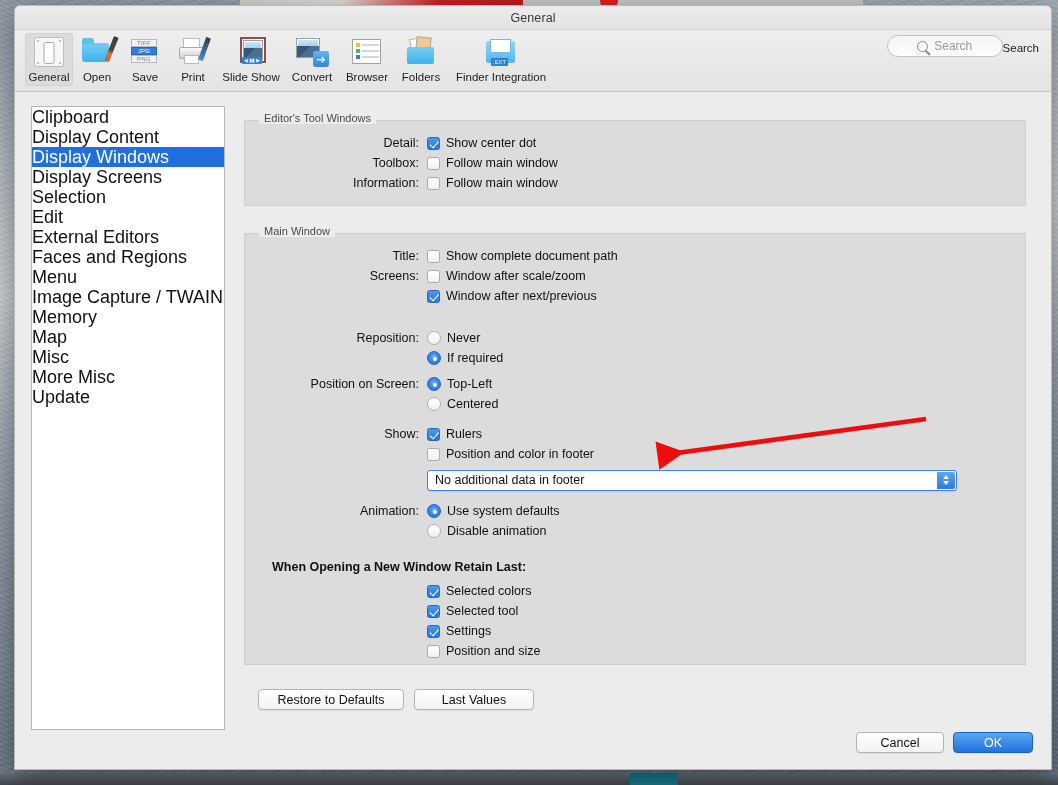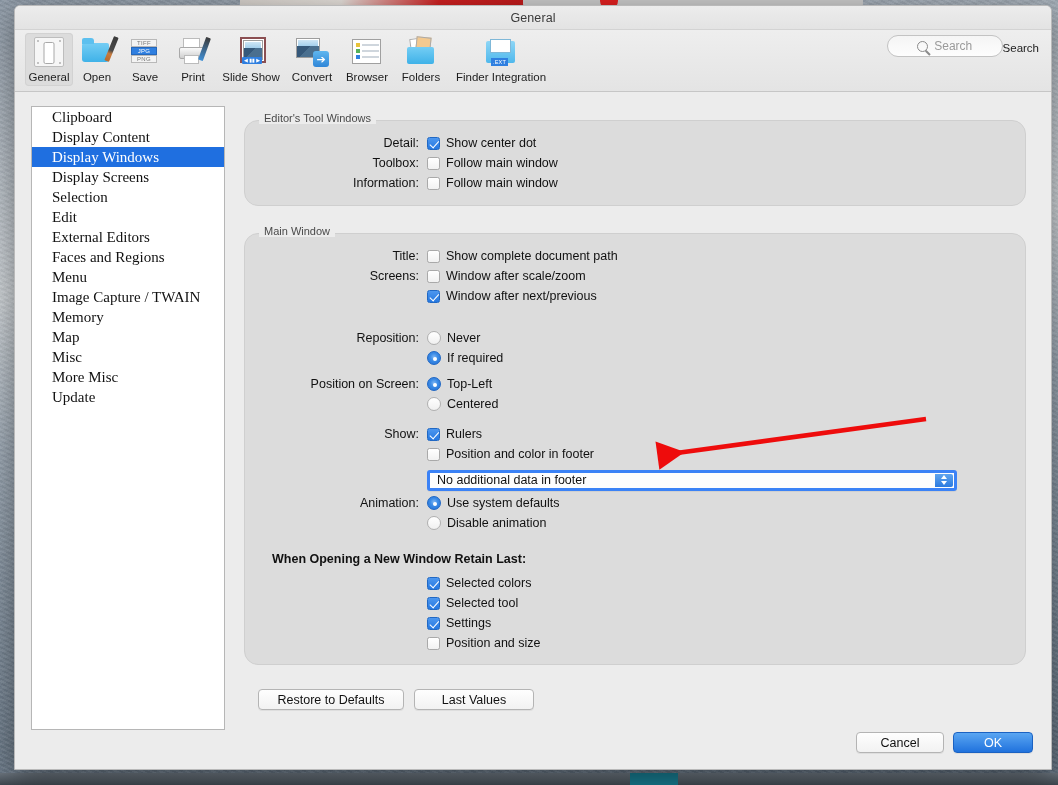--- a/index.html
+++ b/index.html
@@ -204,36 +204,35 @@
   
   #sidebar {
     position: absolute; left: 16px; top: 13px;
     width: 194px; height: 624px;
     background: #ffffff;
     border: 1px solid #b6b6b6;
     overflow: hidden;
   }
   .side-item {
     height: 20px; line-height: 20px;
-    padding-left: 20px;
-    font-size: 15px; color: #111;
-    white-space: nowrap; cursor: default; font-family: Liberation Serif, serif;
+    font-size: 18px; color: #111;
+    white-space: nowrap; cursor: default;
   }
   .side-item.selected { background: #1f6fe0; color: #fff; }
 
   
   #panel {
     position: absolute; left: 229px; top: 7px; right: 16px; bottom: 0;
   }
 
   .group {
     position: relative;
     background: #dcdcdc;
     border: 1px solid #cfcfcf;
-    border-radius: 14px;
+    border-radius: 0;
   }
   .group-title {
     position: absolute; top: -9px; left: 14px;
     background: #ececec;
     padding: 0 5px;
     font-size: 11px; color: #4a4a4a;
   }
 
   .row { display: flex; align-items: center; height: 20px; }
   .row-label {
@@ -272,21 +271,21 @@
   .rb.on::after {
     content:""; position:absolute; left:4.5px; top:4.5px; width:4px; height:4px;
     border-radius:50%; background:#fff;
   }
   .opt-label { font-size: 12.5px; color: #111; white-space: nowrap; }
 
   
   .popup {
     height: 21px; width: 530px;
     background: #fdfdfd;
-    border: 3px solid #3b82f6; border-radius: 3px;
+    border: 1px solid #3b82f6; border-radius: 3px;
     display: flex; align-items: center;
     font-size: 12.5px; color: #111;
     padding-left: 7px;
     position: relative;
     box-shadow: 0 1px 0 rgba(0,0,0,.05);
   }
   .popup .arrows {
     position: absolute; right: 1px; top: 1px; bottom: 1px; width: 18px;
     background: linear-gradient(180deg,#5fa4ee,#2b7ae0);
     border-radius: 0 2px 2px 0;
@@ -563,21 +562,21 @@
             <span class="row-label"></span>
             <div class="popup">
               <span>No additional data in footer</span>
               <span class="arrows">
                   <i class="up"></i>
                   <i class="down"></i>
                 </span>
             </div>
           </div>
 
-          <div class="row" style="margin-top:1px">
+          <div class="row" style="margin-top:9px">
             <span class="row-label">Animation:</span>
             <span class="rb on"></span>
             <span class="opt-label">Use system defaults</span>
           </div>
           <div class="row">
             <span class="row-label"></span>
             <span class="rb"></span>
             <span class="opt-label">Disable animation</span>
           </div>
 

